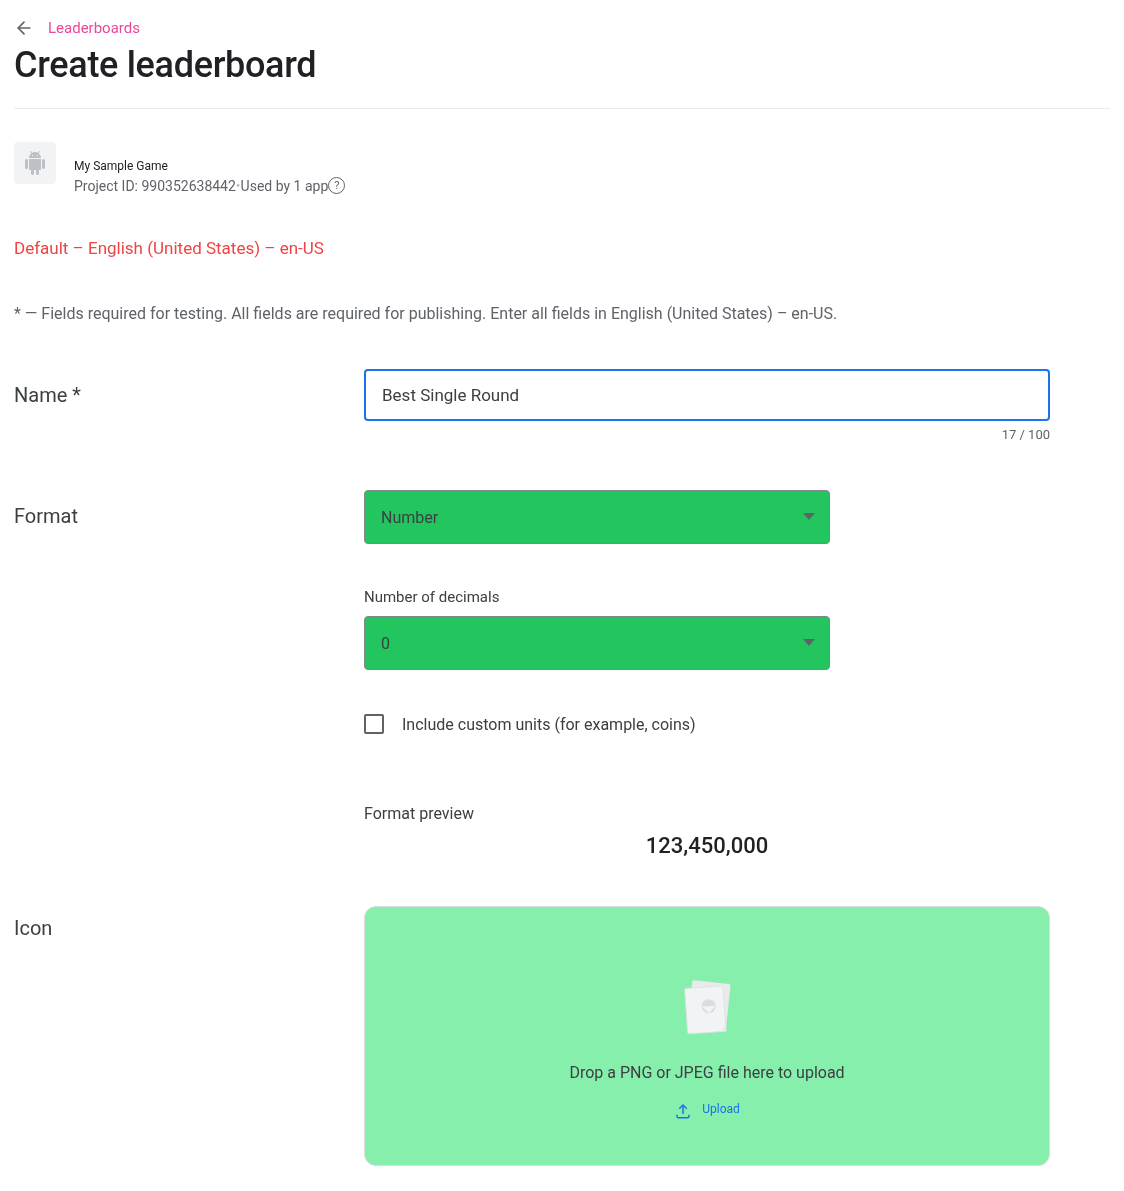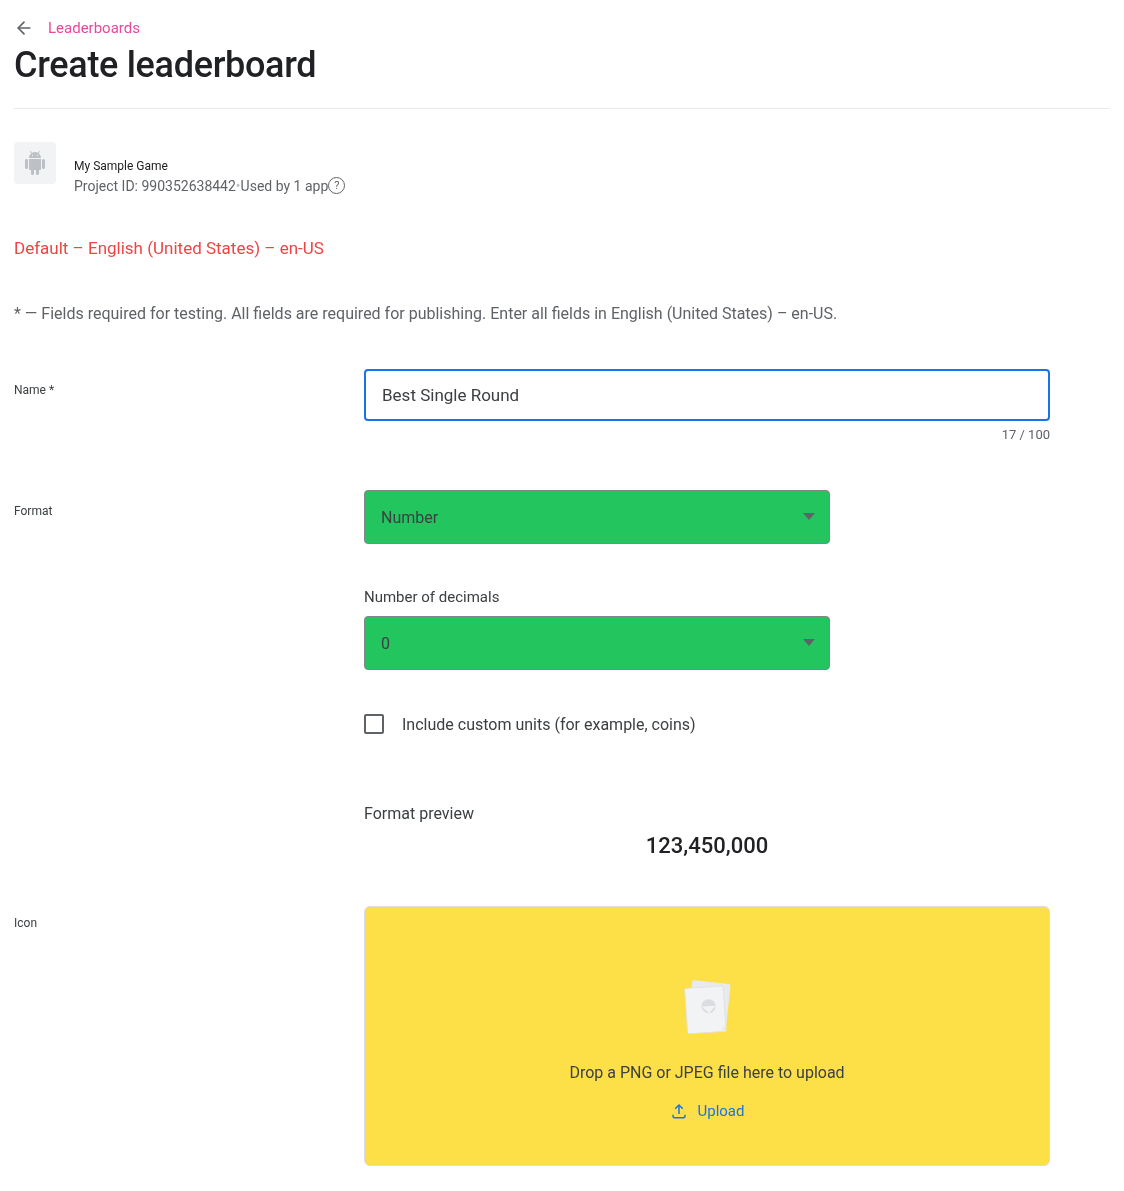--- a/index.html
+++ b/index.html
@@ -28,21 +28,21 @@
     display:flex; align-items:center; justify-content:center;
   }
   .project-avatar svg { width:24px; height:24px; fill:#bdc1c6; }
   .project-meta .project-name { font-size:12px; color:#202124; margin-bottom:4px;margin-top:28px; }
   .project-sub { font-size:14px; color:#5f6368; display:flex; align-items:center; gap:0; }
   .dot { color:#bdc1c6; }
   .help-icon { width:17px; height:17px; border:1.5px solid #5f6368; border-radius:50%; display:inline-flex; align-items:center; justify-content:center; font-size:11px; color:#5f6368; cursor:pointer; line-height:1; }
   .locale-line { font-size:17px; color:#ef4444; margin-bottom:46px; }
   .hint-line { font-size:16px; color:#5f6368; margin-bottom:46px; }
   .form-row { display:flex; align-items:flex-start; margin-bottom:48px; }
-  .form-label { width:350px; font-size:12px; color:#3c4043; padding-top:14px; }
+  .form-label { width:350px; font-size:20px; color:#3c4043; padding-top:14px; }
   .form-field { flex:1; max-width:686px; }
   .text-input {
     width:100%; height:52px; border:2px solid #1a73e8; border-radius:4px;
     padding:0 16px; font-size:17px; color:#3c4043; outline:none;
     font-family:inherit;
   }
   .char-counter { text-align:right; font-size:13px; color:#5f6368; margin-top:6px; }
   .select-wrap {
     position:relative; width:466px; height:54px; border:1px solid #80868b; border-radius:4px;
     display:flex; align-items:center; padding:0 16px; cursor:pointer;
@@ -53,28 +53,28 @@
   .sub-label { font-size:15px; color:#3c4043; margin:44px 0 10px 0; }
   .checkbox-row { display:flex; align-items:center; gap:18px; margin-top:44px; font-size:16px; color:#3c4043; }
   .checkbox {
     width:20px; height:20px; border:2px solid #5f6368; border-radius:2px; cursor:pointer; flex-shrink:0;
   }
   .preview-block { margin-top:70px; }
   .preview-label { font-size:16px; color:#3c4043; margin-bottom:10px; }
   .preview-value { font-size:22px; font-weight:500; color:#202124;text-align:center; }
   .icon-row .form-label { padding-top:10px; }
   .dropzone {
-    width:686px; min-height:260px; border:1px solid #dadce0; border-radius:6px;
+    width:686px; min-height:260px; border:1px solid #dadce0; border-radius:12px;
     display:flex; flex-direction:column; align-items:center; justify-content:center;
-    gap:20px; padding:60px 20px 40px 20px; background:#fde047;
+    gap:20px; padding:60px 20px 40px 20px; background:#86efac;
   }
   .file-stack { position:relative; width:70px; height:70px; }
   .file-stack svg { width:70px; height:70px; }
   .drop-text { font-size:16px; color:#3c4043; }
-  .upload-link { display:flex; align-items:flex-end; gap:10px; color:#1a73e8; font-size:15px; cursor:pointer; }
+  .upload-link { display:flex; align-items:flex-start; gap:10px; color:#1a73e8; font-size:12px; cursor:pointer; }
   .upload-link svg { width:18px; height:18px; stroke:#1a73e8; fill:none; stroke-width:2; }
   .format-col { display:flex; flex-direction:column; }
 </style>
 </head>
 <body>
 
 <div class="breadcrumb-row">
   <span class="back-arrow">
     <svg viewBox="0 0 24 24" fill="none" stroke-width="2" stroke-linecap="round" stroke-linejoin="round">
         <line x1="19" y1="12" x2="5" y2="12"></line>

